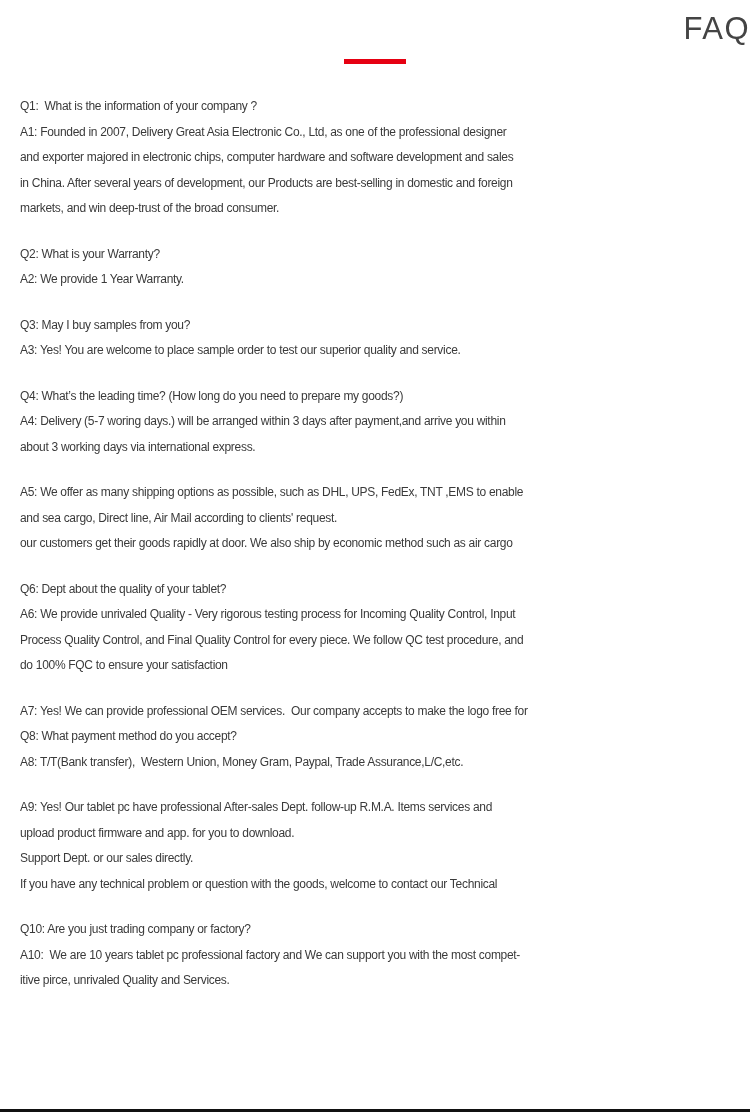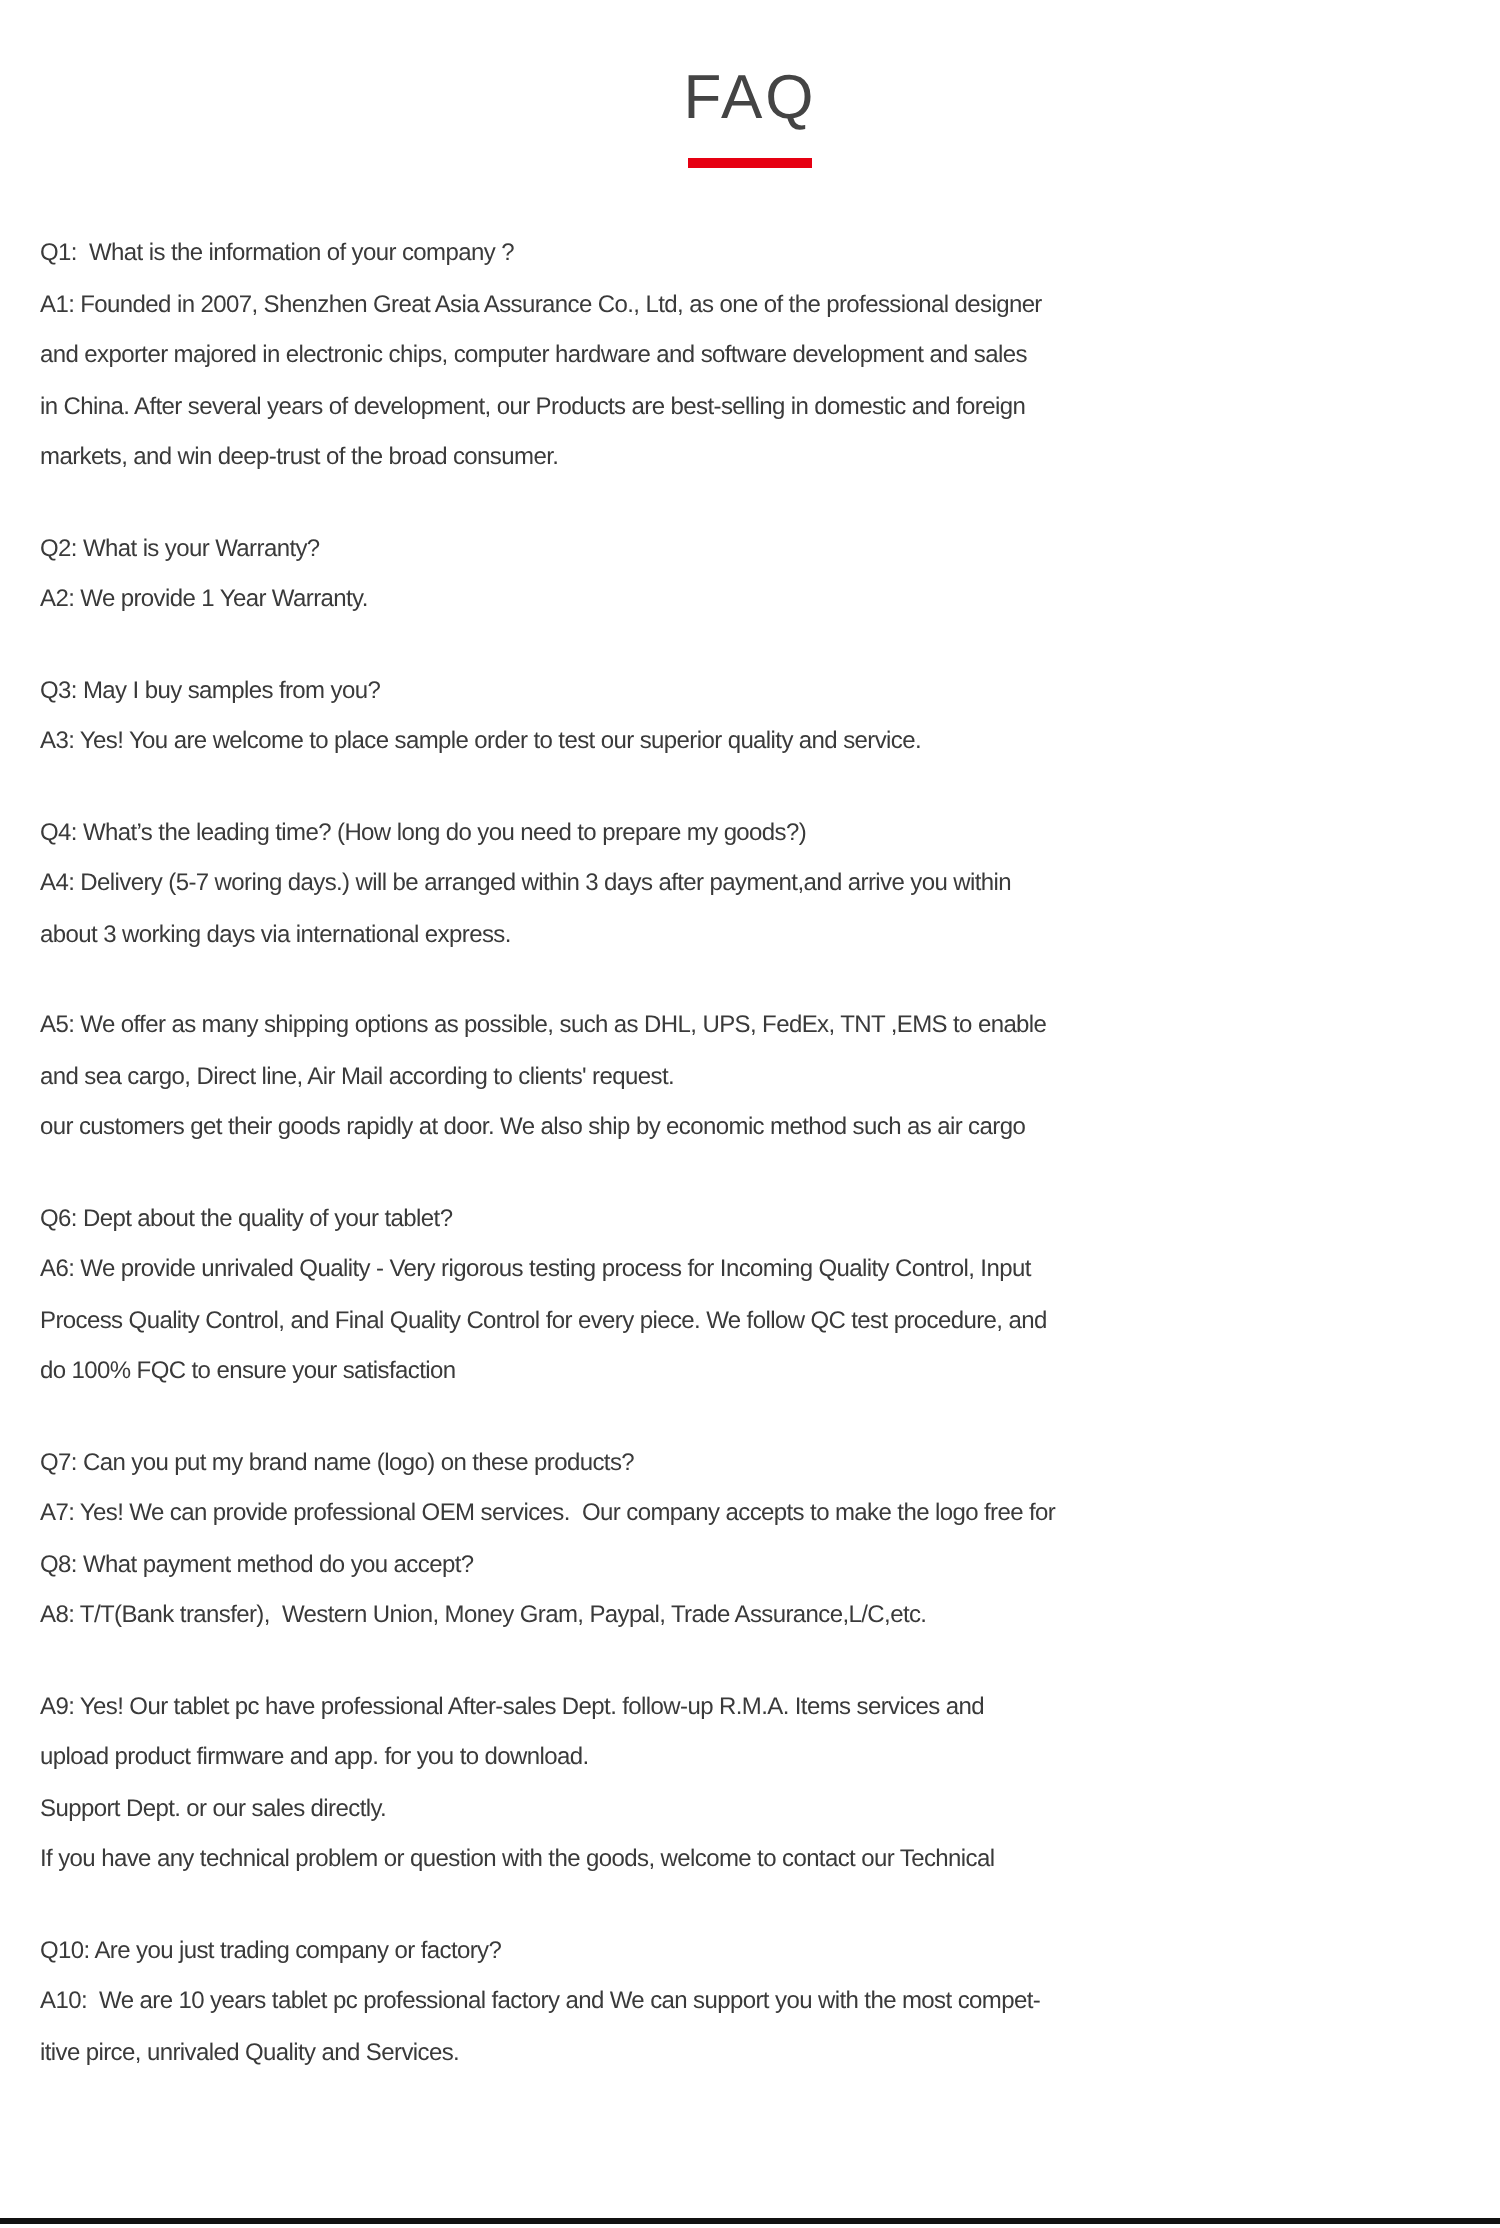--- a/index.html
+++ b/index.html
@@ -10,22 +10,21 @@
   body {
     width: 750px;
     height: 1114px;
     position: relative;
     overflow: hidden;
     font-family: "Liberation Sans", "DejaVu Sans", sans-serif;
     color: #3a3a3a;
   }
   .header {
     padding-top: 12px;
-    text-align: center;
-    margin-top: 20px;
+    text-align: right;
   }
   .page-title {
     margin: 0;
     font-size: 31px;
     font-weight: 300;
     letter-spacing: 1.5px;
     color: #444444;
     line-height: 34px;
   }
   .title-underline {
@@ -60,21 +59,21 @@
 <body>
 
 <div class="header">
   <h1 class="page-title">FAQ</h1>
   <div class="title-underline"></div>
 </div>
 
 <div class="faq-list">
     <div class="block">
       <div class="line">Q1:  What is the information of your company ?</div>
-      <div class="line">A1: Founded in 2007, Shenzhen Great Asia Assurance Co., Ltd, as one of the professional designer</div>
+      <div class="line">A1: Founded in 2007, Delivery Great Asia Electronic Co., Ltd, as one of the professional designer</div>
       <div class="line">and exporter majored in electronic chips, computer hardware and software development and sales</div>
       <div class="line">in China. After several years of development, our Products are best-selling in domestic and foreign</div>
       <div class="line">markets, and win deep-trust of the broad consumer.</div>
     </div>
     <div class="block">
       <div class="line">Q2: What is your Warranty?</div>
       <div class="line">A2: We provide 1 Year Warranty.</div>
     </div>
     <div class="block">
       <div class="line">Q3: May I buy samples from you?</div>
@@ -90,21 +89,20 @@
       <div class="line">and sea cargo, Direct line, Air Mail according to clients' request.</div>
       <div class="line">our customers get their goods rapidly at door. We also ship by economic method such as air cargo</div>
     </div>
     <div class="block">
       <div class="line">Q6: Dept about the quality of your tablet?</div>
       <div class="line">A6: We provide unrivaled Quality - Very rigorous testing process for Incoming Quality Control, Input</div>
       <div class="line">Process Quality Control, and Final Quality Control for every piece. We follow QC test procedure, and</div>
       <div class="line">do 100% FQC to ensure your satisfaction</div>
     </div>
     <div class="block">
-      <div class="line">Q7: Can you put my brand name (logo) on these products?</div>
       <div class="line">A7: Yes! We can provide professional OEM services.  Our company accepts to make the logo free for</div>
       <div class="line">Q8: What payment method do you accept?</div>
       <div class="line">A8: T/T(Bank transfer),  Western Union, Money Gram, Paypal, Trade Assurance,L/C,etc.</div>
     </div>
     <div class="block">
       <div class="line">A9: Yes! Our tablet pc have professional After-sales Dept. follow-up R.M.A. Items services and</div>
       <div class="line">upload product firmware and app. for you to download.</div>
       <div class="line">Support Dept. or our sales directly.</div>
       <div class="line">If you have any technical problem or question with the goods, welcome to contact our Technical</div>
     </div>

